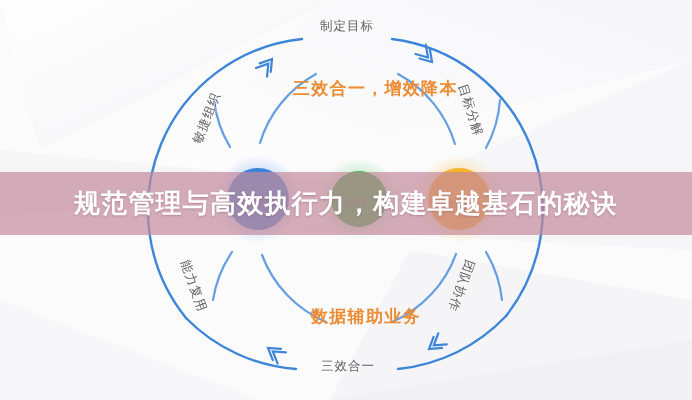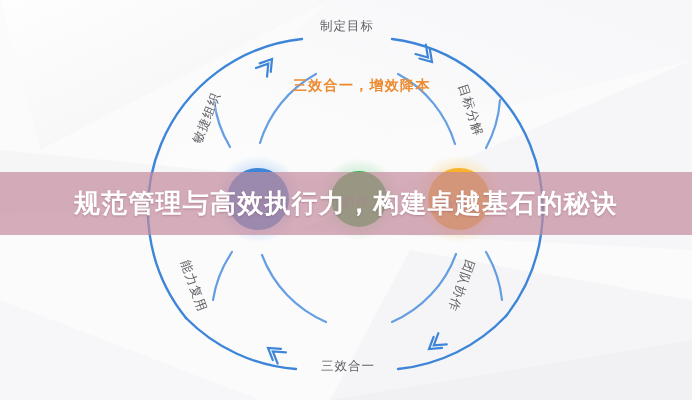--- a/index.html
+++ b/index.html
@@ -24,21 +24,21 @@
     font-weight:500;
     letter-spacing:1.0px;
     white-space:nowrap;
     text-shadow:0 0 3px #fbfbfc,0 0 3px #fbfbfc;
   }
 
   
   .caption-orange{
     position:absolute;
     color:#ec8b32;
-    font-size:14px;
+    font-size:17px;
     font-weight:700;
     letter-spacing:1.3px;
     white-space:nowrap;
     text-align:center;
   }
 
   
   .node-label{
     position:absolute;
     color:#6d6d72;
@@ -167,20 +167,21 @@
   <div class="ring-label" style="left:478px;top:263px;transform:rotate(110deg);transform-origin:left top;">团队协作</div>
 
   <div class="ring-label" style="left:321px;top:358px;">三效合一</div>
 
   <div class="ring-label" style="left:192px;top:258px;transform:rotate(70deg);transform-origin:left top;">能力复用</div>
 
   <div class="ring-label" style="left:189px;top:140px;transform:rotate(-68deg);transform-origin:left top;">敏捷组织</div>
 
   <div class="caption-orange" style="left:293px;top:77px;">三效合一，增效降本</div>
 
+  <div class="caption-orange" style="left:311px;top:305px;">数据辅助业务</div>
 
   <div class="node-label" style="left:241px;top:193px;">效率</div>
   <div class="node-label" style="left:342px;top:193px;">协作</div>
   <div class="node-label" style="left:442px;top:197px;">效能</div>
 
   <div id="title-band">
     <span class="title-text">规范管理与高效执行力，构建卓越基石的秘诀</span>
   </div>
 
 </div>

